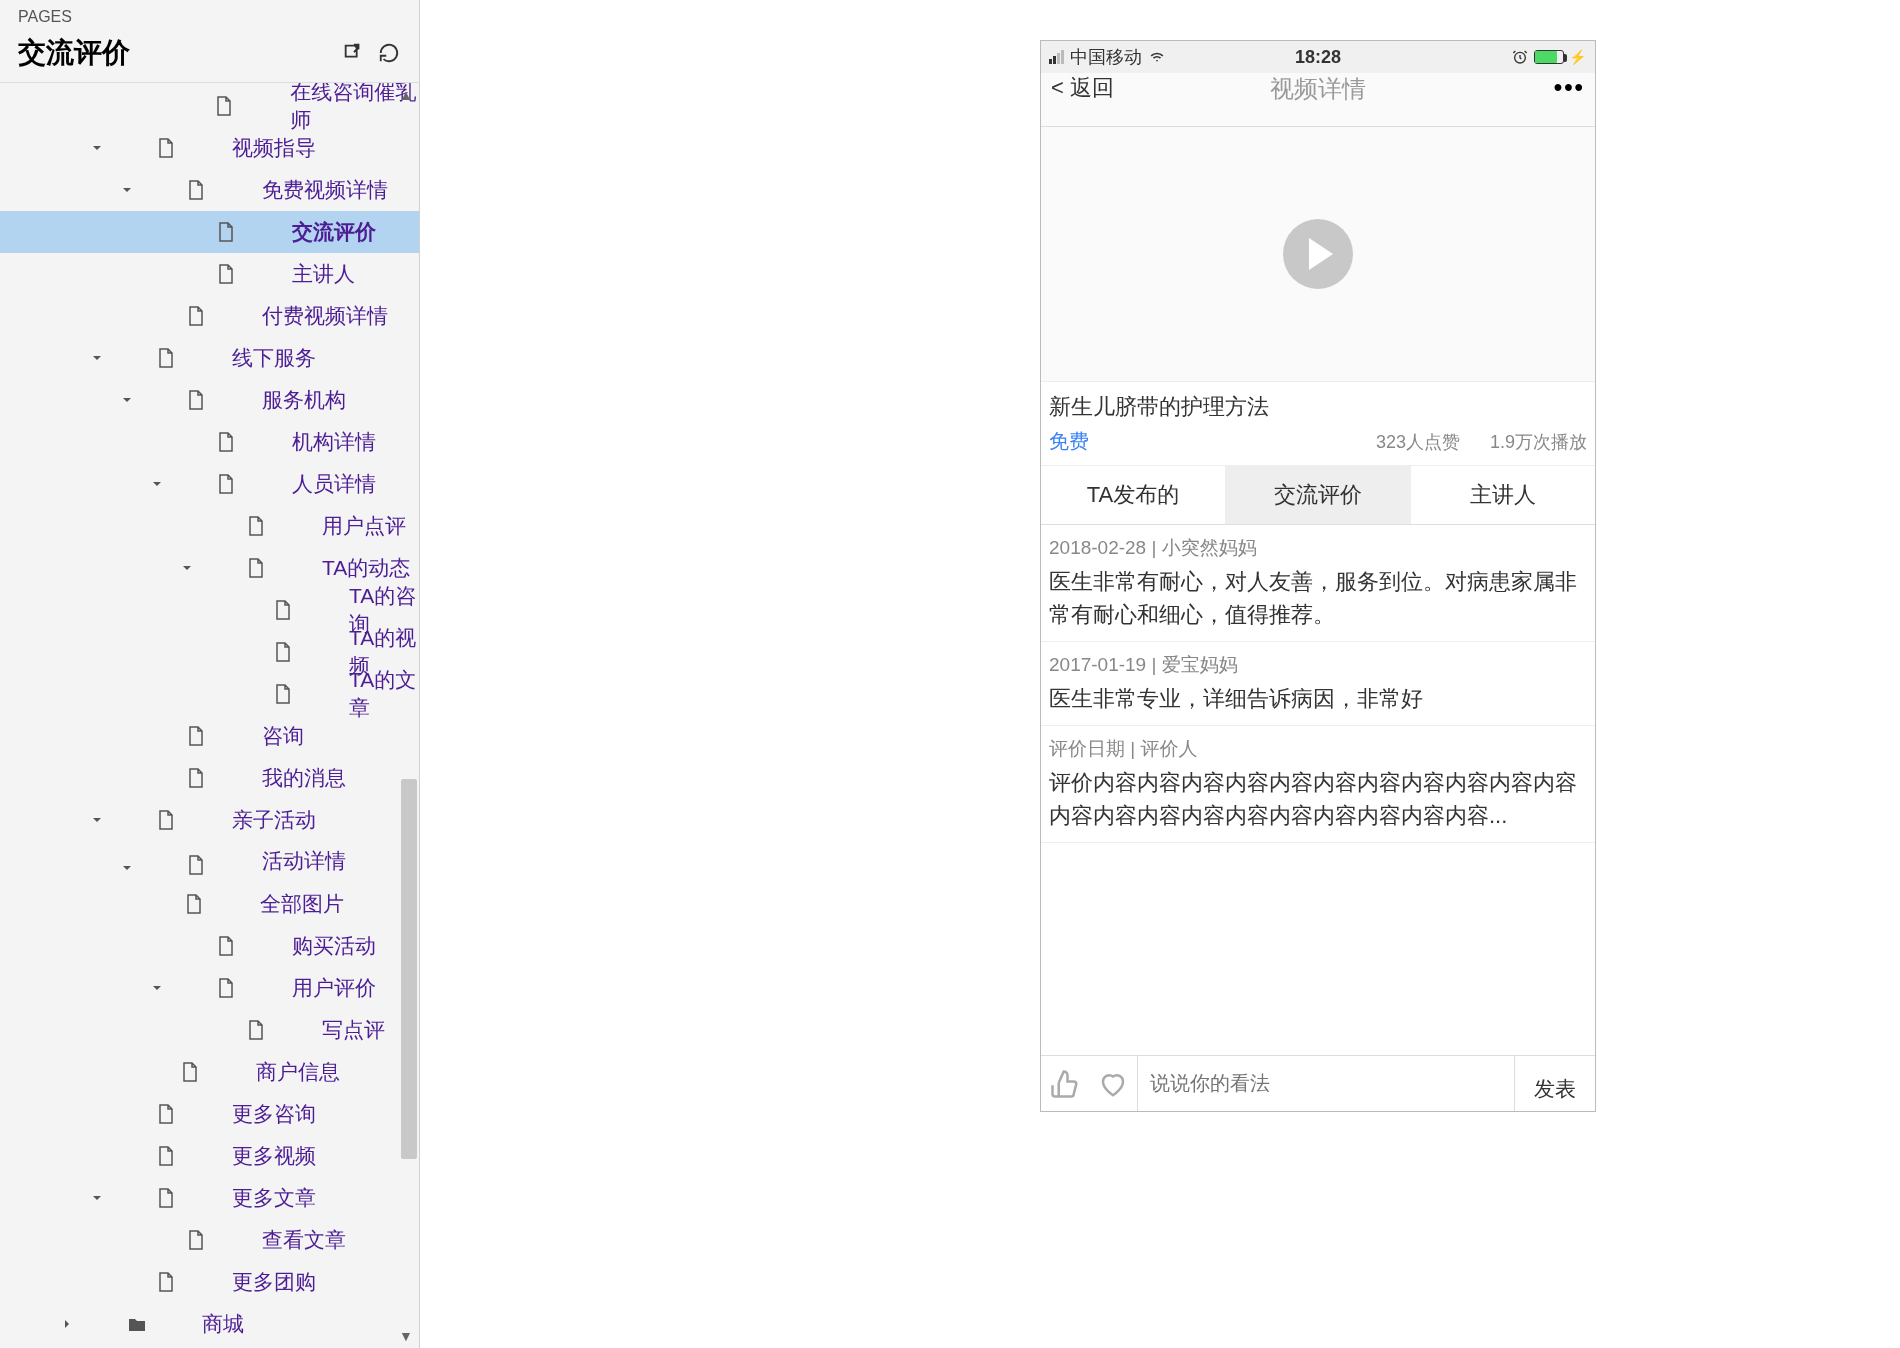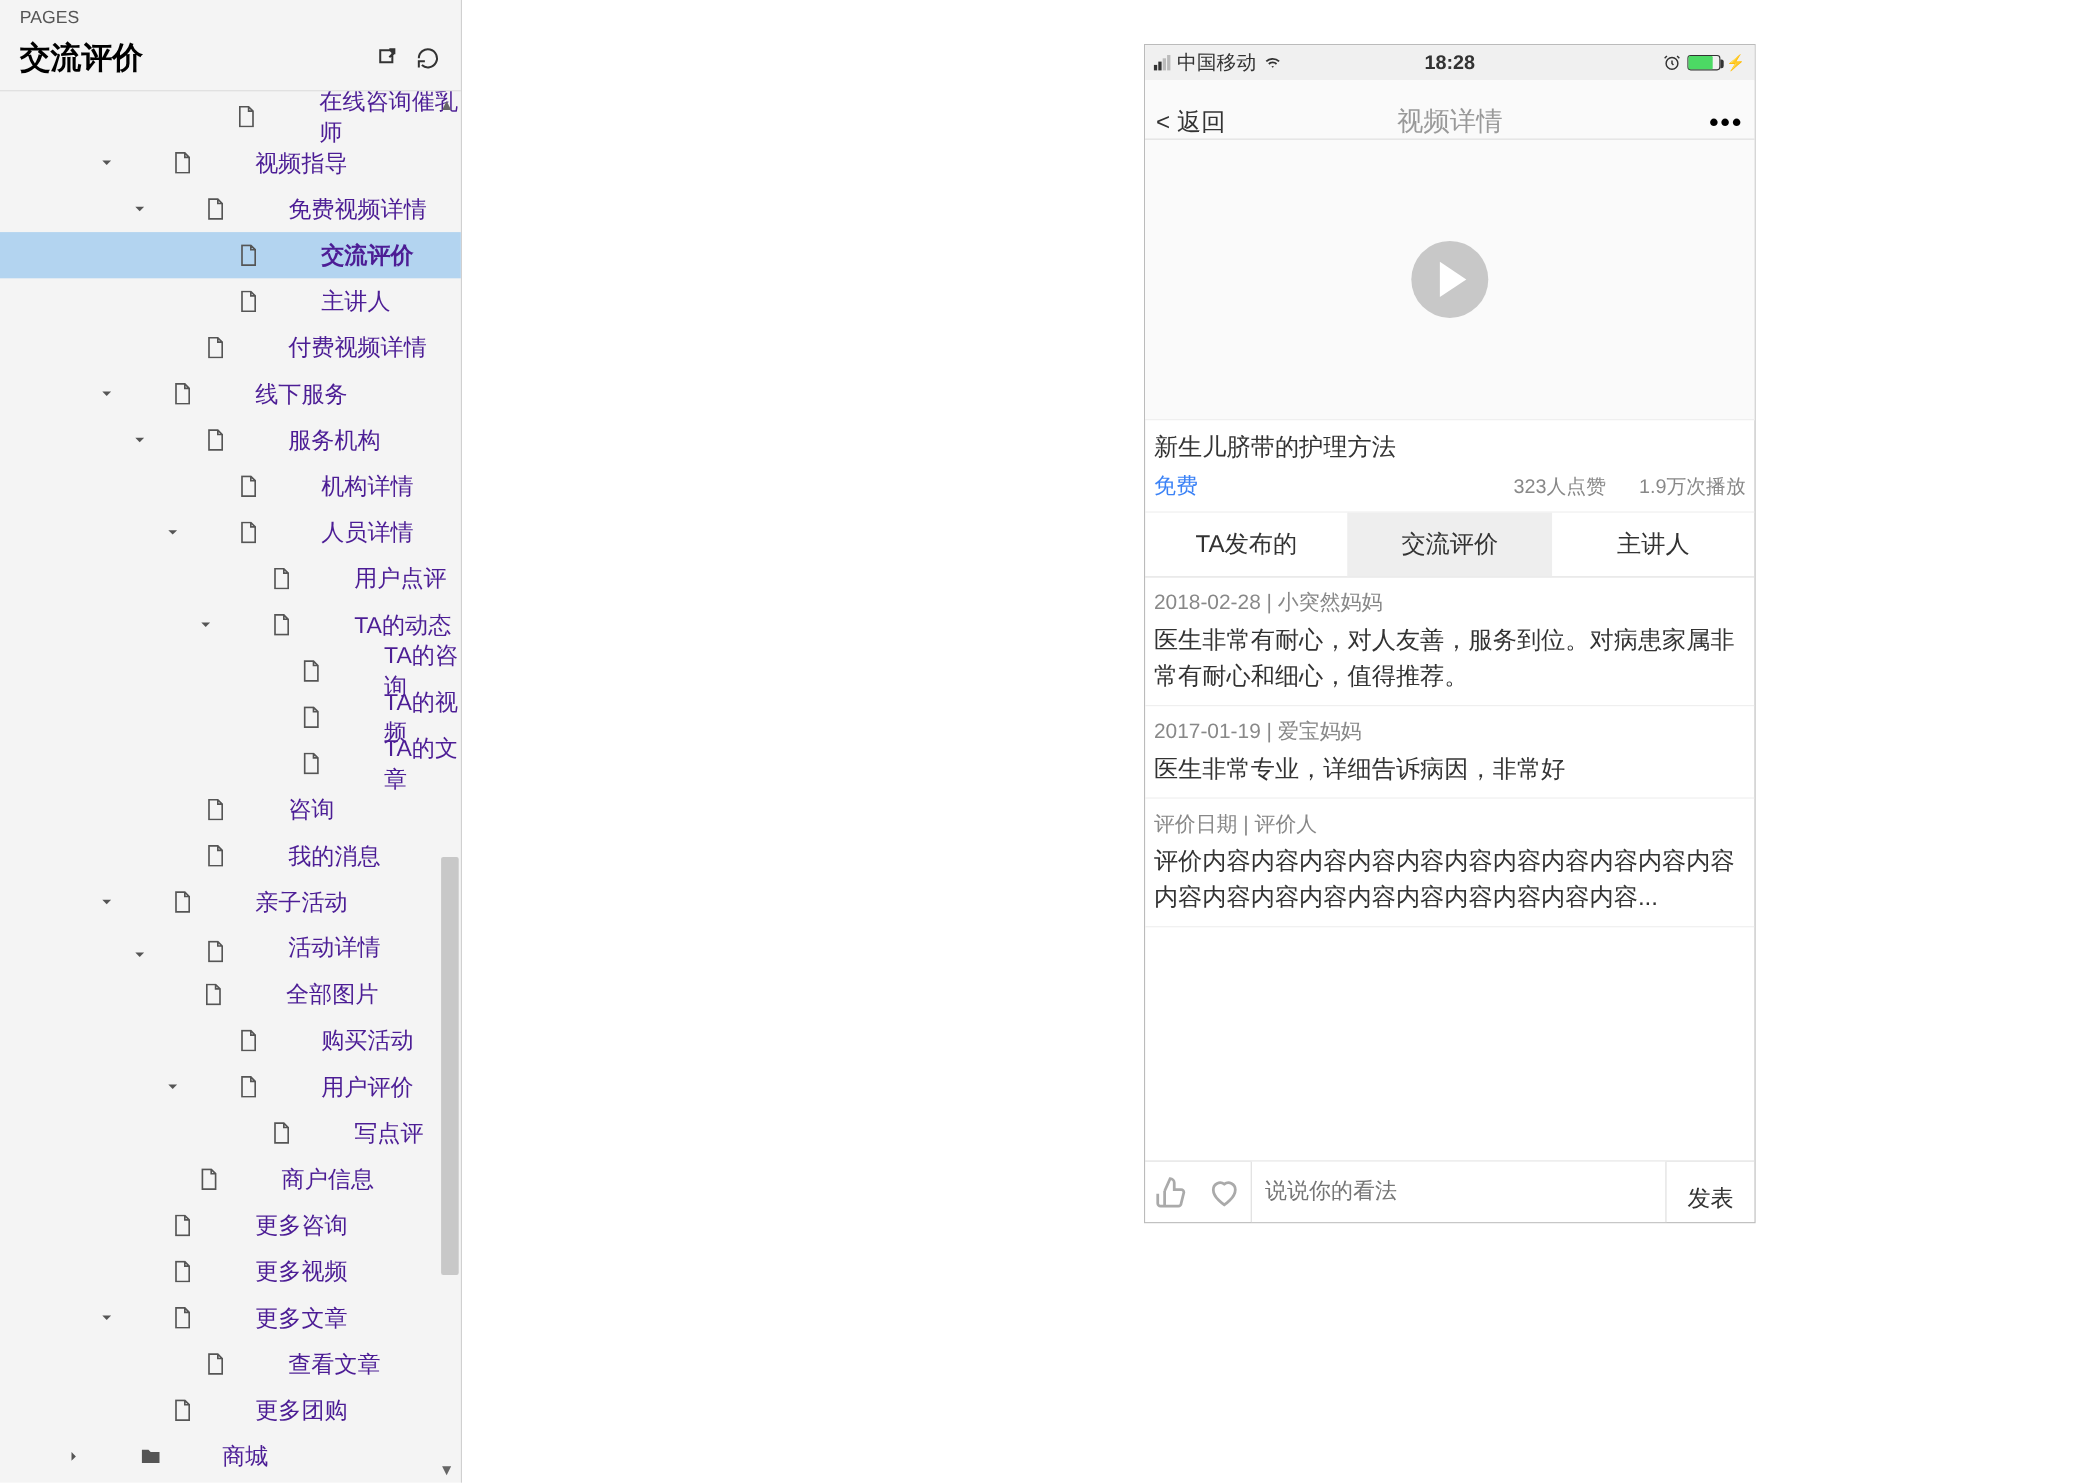--- a/index.html
+++ b/index.html
@@ -126,21 +126,21 @@
     .statusbar .right { margin-left: auto; display: flex; align-items: center; gap: 6px; }
     .battery {
       width: 30px; height: 14px; border: 1.5px solid #333; border-radius: 3px; position: relative;
     }
     .battery::after { content: ''; position: absolute; right: -4px; top: 3px; width: 3px; height: 8px; background: #333; border-radius: 0 2px 2px 0; }
     .battery-fill { height: 100%; width: 80%; background: #4cd964; border-radius: 1px; }
     .navbar {
       height: 54px;
       border-bottom: 1px solid #ddd;
       display: flex;
-      align-items: flex-end;
+      align-items: flex-start;
       padding: 0 10px;
       position: relative;
       background: #fafafa;
     }
     .back-btn { font-size: 22px; color: #333; cursor: pointer; }
     .nav-title { position: absolute; left: 50%; transform: translateX(-50%); font-size: 24px; color: #999; }
     .more-btn { margin-left: auto; font-size: 24px; letter-spacing: 2px; cursor: pointer; font-weight: bold; }
     .video-area {
       height: 255px;
       background: #fafafa;

